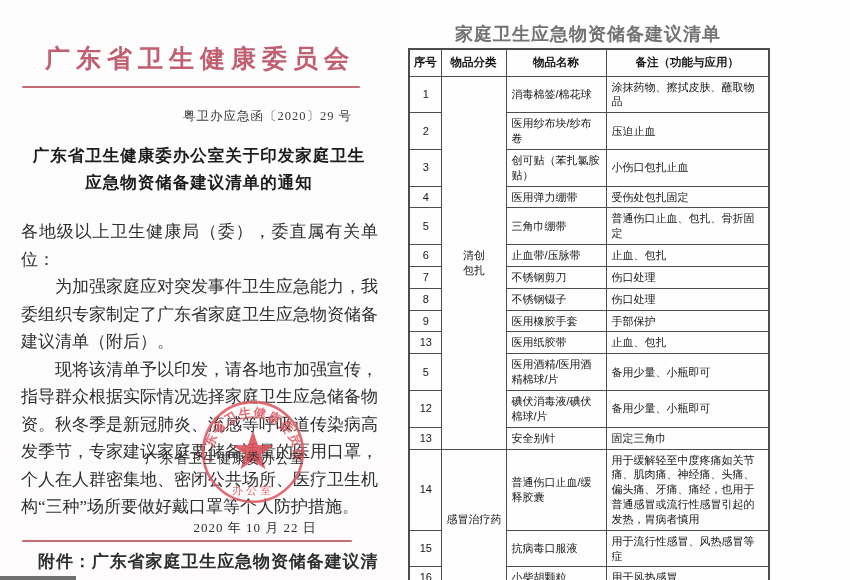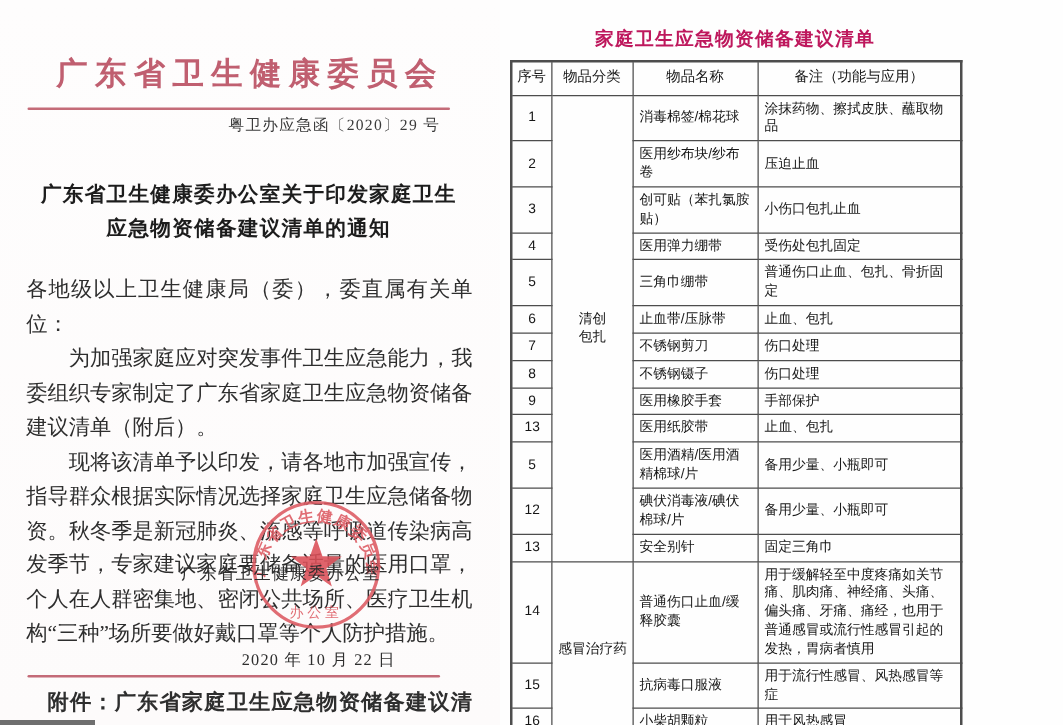--- a/index.html
+++ b/index.html
@@ -6,50 +6,50 @@
   html,body { width:850px; height:580px; }
   body { font-family:"Liberation Serif","DejaVu Serif",serif; background:#ffffff; position:relative; overflow:hidden; }
   .page { position:absolute; top:0; bottom:0; }
 
   
   #letter { left:0; width:400px; background:linear-gradient(180deg,#fefdfd 0%,#fdfbfb 100%); }
   .agency-header { position:absolute; top:42px; left:0; width:100%; text-align:center;
     color:#c05f70; font-size:25px; font-weight:bold; letter-spacing:6px; }
   .red-rule-top { position:absolute; top:86px; left:22px; width:338px; height:2px;
     background:#c46b78; border-radius:1px; }
-  .doc-number { position:absolute; top:92px; left:0; width:352px; text-align:right;
+  .doc-number { position:absolute; top:108px; left:0; width:352px; text-align:right;
     font-size:12.5px; color:#3a3a3a; letter-spacing:1px; }
   .letter-title { position:absolute; top:143px; left:18px; width:362px; text-align:center;
     font-size:16.5px; font-weight:bold; color:#1c1c1c; line-height:27px; letter-spacing:1px;font-family:Liberation Mono, monospace; }
   .letter-body { position:absolute; top:218px; left:21px; width:357px;
     font-size:17px; color:#2e2e2e; line-height:27.5px; text-align:justify; word-break:break-all; }
   .letter-body p.indent { text-indent:2em; }
   .attachment { margin-top:27px; text-indent:1em; letter-spacing:0.5px;font-weight:bold; }
   .stamp-wrap { position:absolute; left:192px; top:397px; width:122px; height:122px; opacity:.88; }
   .signer { position:absolute; top:450px; left:145px; width:220px; text-align:left;
     font-size:13.5px; color:#2e2e2e; letter-spacing:1px; }
   .sign-date { position:absolute; top:477px; left:145px; width:220px; text-align:center;
     font-size:13px; color:#2e2e2e; letter-spacing:1px;margin-top:42px; }
   .red-rule-bottom { position:absolute; top:540px; left:22px; width:330px; height:2px;
     background:#c46b78; border-radius:1px; }
   .scan-edge { position:absolute; left:0; top:576px; width:76px; height:4px; background:#6f6f6f; }
 
   
   #list { left:400px; width:450px; background:#fefefe;
     font-family:"Liberation Sans","DejaVu Sans",sans-serif; }
   .table-title { position:absolute; top:22px; left:8px; width:360px; text-align:center;
-    font-size:15px; font-weight:bold; color:#be185d; letter-spacing:1px;
+    font-size:18px; font-weight:bold; color:#737373; letter-spacing:1px;
     font-family:"Liberation Sans","DejaVu Sans",sans-serif; }
   table.supply { position:absolute; top:48px; left:8px; width:360px;
     border-collapse:collapse; table-layout:fixed;
     font-size:11px; color:#161616; }
   table.supply th, table.supply td { border:1px solid #4d4d4d; padding:3px 4px 3px 5px;
     word-break:break-all; line-height:1.35; vertical-align:middle; }
   table.supply { border:2px solid #4d4d4d; }
-  table.supply th { font-weight:normal; text-align:center; padding:5px 2px; font-size:11.5px; }
+  table.supply th { font-weight:bold; text-align:center; padding:5px 2px; font-size:11.5px; }
   td.c-no { text-align:center; }
   td.c-cat { text-align:center; }
   col.no { width:32px; } col.cat { width:65px; } col.name { width:100px; } col.note { width:163px; }
 </style>
 </head>
 <body>
 
 <div class="page" id="letter">
   <div class="agency-header">广东省卫生健康委员会</div>
   <div class="red-rule-top"></div>

